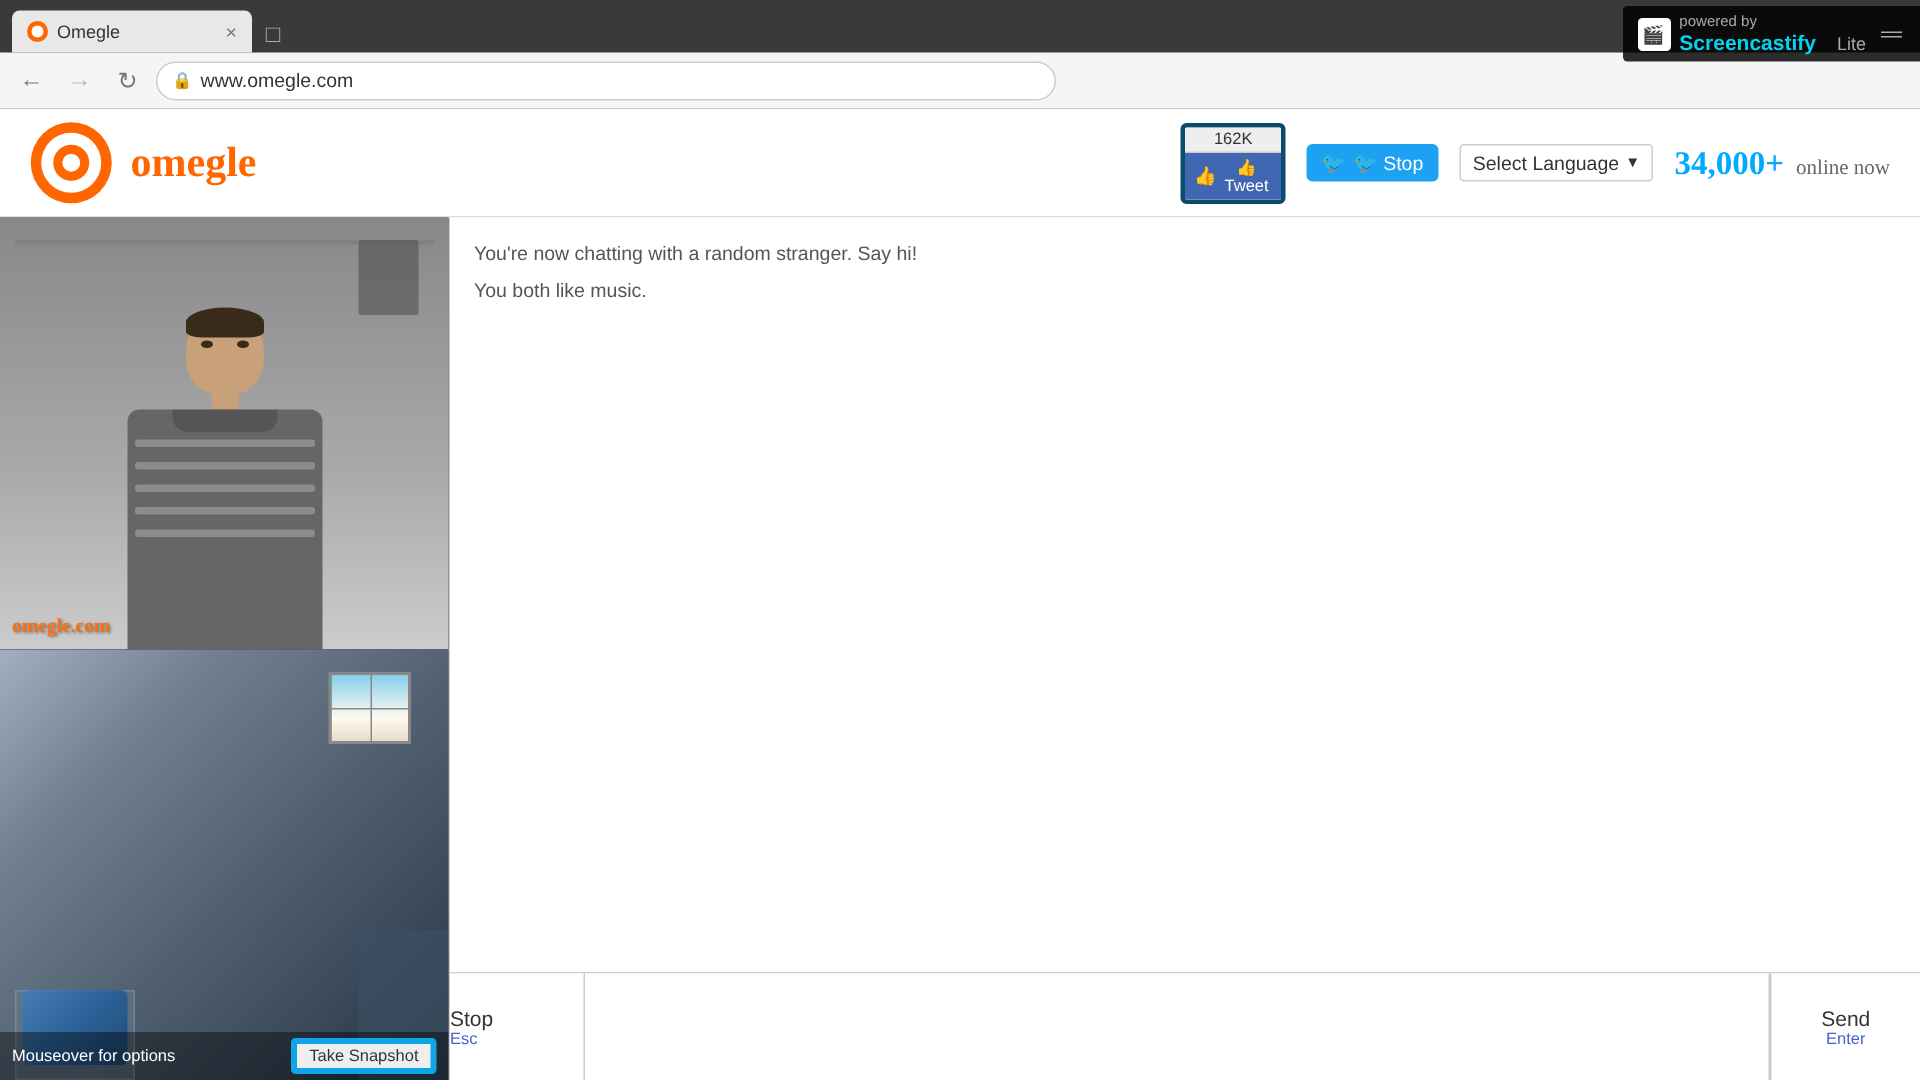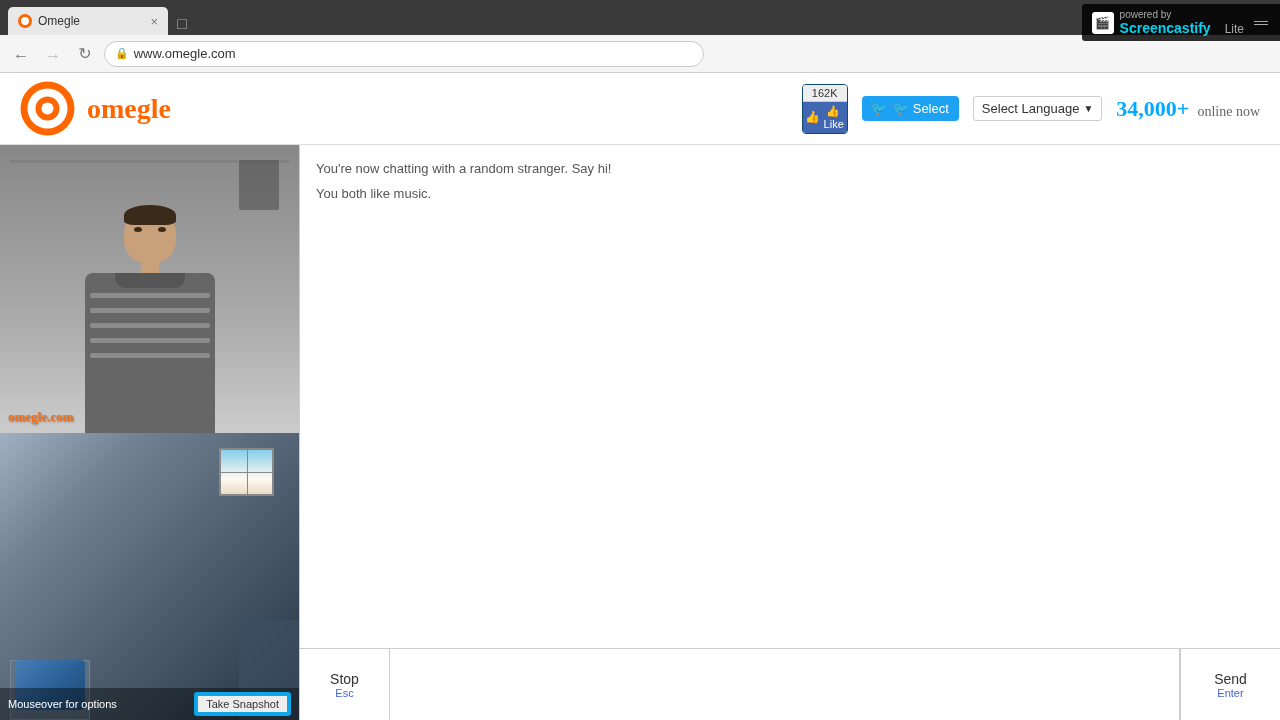--- a/index.html
+++ b/index.html
@@ -59,31 +59,31 @@
         <circle cx="27.5" cy="27.5" r="27" fill="#ff6600"></circle>
         <circle cx="27.5" cy="27.5" r="20" fill="white"></circle>
         <circle cx="27.5" cy="27.5" r="12" fill="#ff6600"></circle>
         <circle cx="27.5" cy="27.5" r="6" fill="white"></circle>
       </svg>
       <span style="font-size:28px;font-weight:bold;color:#ff6600;font-family:Georgia,serif;">omegle</span>
     </div>
 
     <div style="display:flex;align-items:center;gap:14px;">
 
-      <div style="border:1px solid #0c4a6e;border-radius:4px;overflow:hidden;text-align:center;width:46px;">
+      <div style="border:3px solid #0c4a6e;border-radius:4px;overflow:hidden;text-align:center;width:70px;">
         <div style="background:#eee;font-size:11px;padding:2px 4px;color:#333;border-bottom:1px solid #ccc;">162K</div>
         <div style="background:#4267b2;color:white;font-size:12px;padding:3px 6px;display:flex;align-items:center;justify-content:center;gap:3px;cursor:pointer;">
           <span>👍</span>
-          <span style="font-size:11px;">👍 Like</span>
+          <span style="font-size:11px;">👍 Tweet</span>
         </div>
       </div>
 
       <div style="background:#1da1f2;color:white;border-radius:4px;padding:5px 10px;font-size:13px;cursor:pointer;display:flex;align-items:center;gap:5px;">
         <span>🐦</span>
-        <span>🐦 Select</span>
+        <span>🐦 Stop</span>
       </div>
 
       <div style="display:flex;align-items:center;gap:4px;font-size:13px;color:#333;cursor:pointer;border:1px solid #ccc;border-radius:3px;padding:4px 8px;">
         <span>Select Language</span>
         <span style="font-size:10px;">▼</span>
       </div>
 
       <div style="text-align:left;font-family:Liberation Serif, serif;">
         <span style="font-size:22px;font-weight:bold;color:#00aaff;">34,000+</span>
         <span style="font-size:14px;color:#666;margin-left:4px;">online now</span>
@@ -152,21 +152,21 @@
 
     <div style="flex:1;display:flex;flex-direction:column;background:white;">
 
       <div style="flex:1;padding:14px 16px;overflow-y:auto;font-size:13px;line-height:1.6;">
         <div style="color:#555;margin-bottom:4px;">You're now chatting with a random stranger. Say hi!</div>
         <div style="color:#555;">You both like music.</div>
       </div>
 
       <div style="display:flex;border-top:1px solid #ccc;height:72px;">
 
-        <div style="width:90px;min-width:90px;background:white;border-right:1px solid #ccc;display:flex;flex-direction:column;align-items:center;justify-content:center;cursor:pointer;">
+        <div style="width:90px;min-width:90px;background:white;border-right:1px solid #ccc;display:flex;flex-direction:column;justify-content:center;cursor:pointer;">
           <span style="font-size:14px;color:#333;font-weight:normal;">Stop</span>
           <span style="font-size:11px;color:#4466cc;">Esc</span>
         </div>
 
         <textarea style="flex: 1 1 0%; border-top: none; border-bottom: none; border-left: none; border-image: initial; outline: none; padding: 8px; font-size: 13px; resize: none; font-family: Arial, sans-serif; border-right: 1px solid rgb(204, 204, 204);"></textarea>
 
         <div style="width:100px;min-width:100px;background:white;border-left:1px solid #ccc;display:flex;flex-direction:column;align-items:center;justify-content:center;cursor:pointer;">
           <span style="font-size:14px;color:#333;font-weight:normal;">Send</span>
           <span style="font-size:11px;color:#4466cc;">Enter</span>
         </div>

